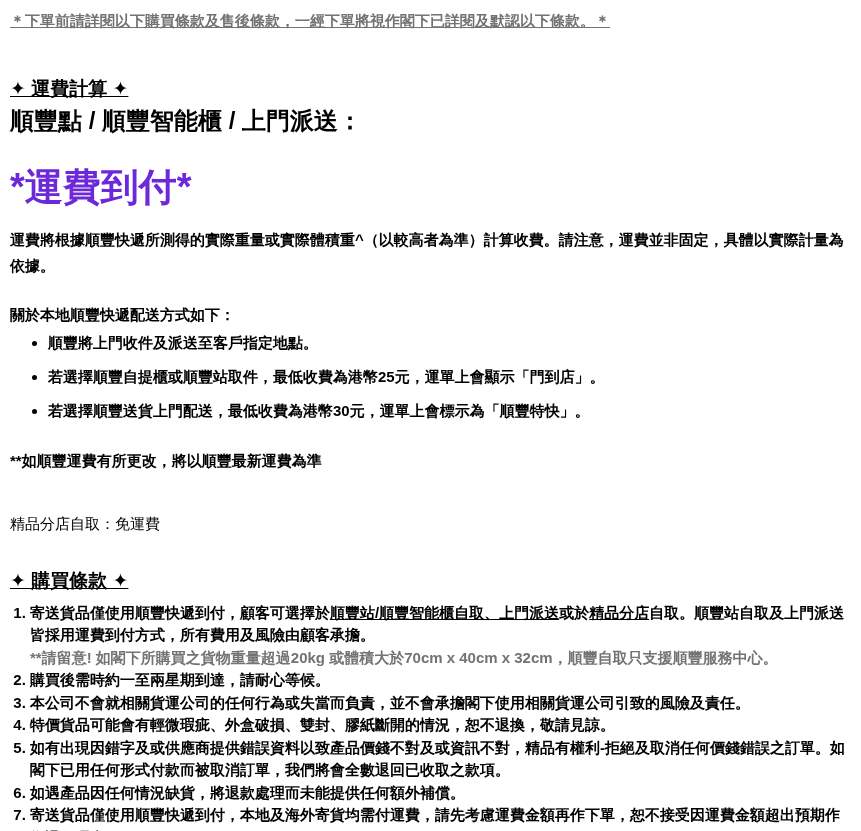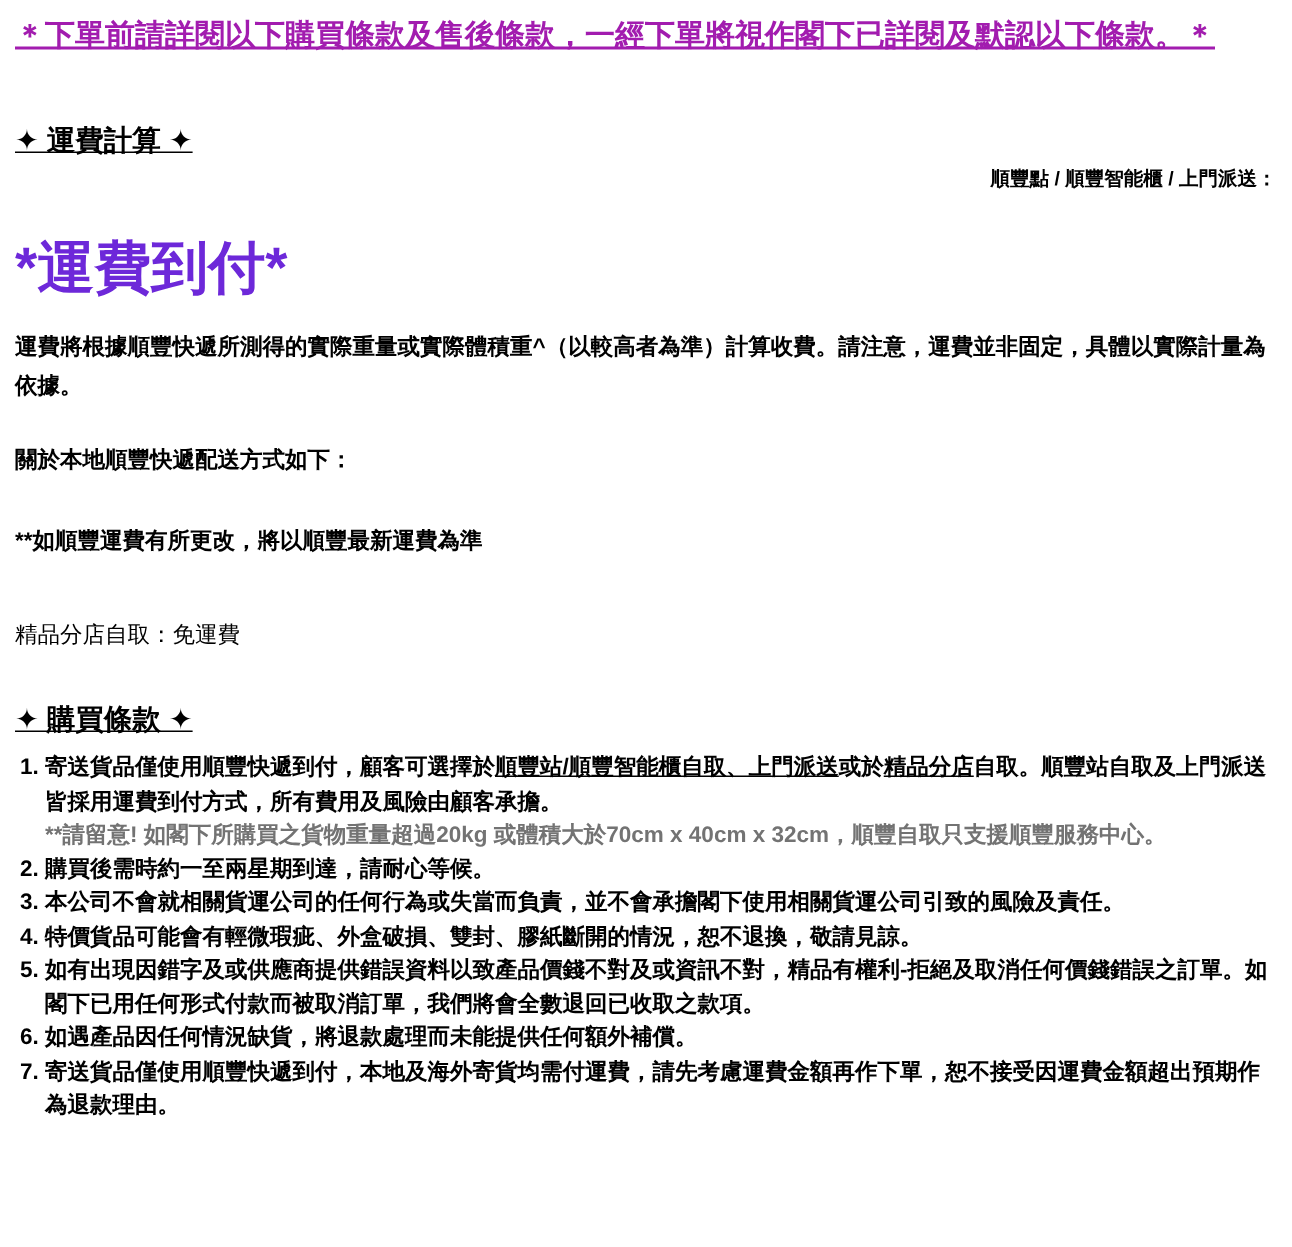--- a/index.html
+++ b/index.html
@@ -11,40 +11,39 @@
     width: 861px;
     min-height: 831px;
     box-sizing: border-box;
     padding: 12px 10px 10px 10px;
     font-family: "Liberation Sans", "DejaVu Sans", sans-serif;
     color: #000000;
     font-size: 15px;
   }
   .notice {
     margin: 0;
-    font-size: 20px;
+    font-size: 15px;
     font-weight: bold;
-    color: #a21caf;
+    color: #737373;
     text-decoration: underline;
     line-height: 1.2;
   }
   .sec-heading {
     margin: 47px 0 0 0;
     font-size: 19px;
     font-weight: bold;
     text-decoration: underline;
     line-height: 1.3;
   }
   .sec-heading.terms-h { margin-top: 35px; }
   .sub-heading {
     margin: 3px 0 0 0;
-    font-size: 13px;
+    font-size: 24px;
     font-weight: bold;
     line-height: 1.3;
-    text-align: right;
   }
   .highlight {
     margin: 28px 0 0 0;
     font-size: 38px;
     font-weight: bold;
     color: #6d28d9;
     line-height: 1.25;
   }
   .body-bold {
     margin: 16px 0 0 0;
@@ -91,20 +90,25 @@
 
   <h2 class="sec-heading">✦ 運費計算 ✦</h2>
   <h3 class="sub-heading">順豐點 / 順豐智能櫃 / 上門派送：</h3>
 
   <div class="highlight">*運費到付*</div>
 
   <p class="body-bold">運費將根據順豐快遞所測得的實際重量或實際體積重^（以較高者為準）計算收費。請注意，運費並非固定，具體以實際計量為依據。</p>
 
   <p class="body-bold intro">關於本地順豐快遞配送方式如下：</p>
 
+  <ul class="bullets">
+    <li>順豐將上門收件及派送至客戶指定地點。</li>
+    <li>若選擇順豐自提櫃或順豐站取件，最低收費為港幣25元，運單上會顯示「門到店」。</li>
+    <li>若選擇順豐送貨上門配送，最低收費為港幣30元，運單上會標示為「順豐特快」。</li>
+  </ul>
 
   <p class="body-regular">**如順豐運費有所更改，將以順豐最新運費為準</p>
 
   <p class="pickup">精品分店自取：免運費</p>
 
   <h2 class="sec-heading terms-h">✦ 購買條款 ✦</h2>
 
   <ol class="terms">
     <li>
       <span>寄送貨品僅使用順豐快遞到付，顧客可選擇於</span><span class="u">順豐站/順豐智能櫃自取、上門派送</span><span>或於</span><span class="u">精品分店</span><span>自取。順豐站自取及上門派送皆採用運費到付方式，所有費用及風險由顧客承擔。</span>

